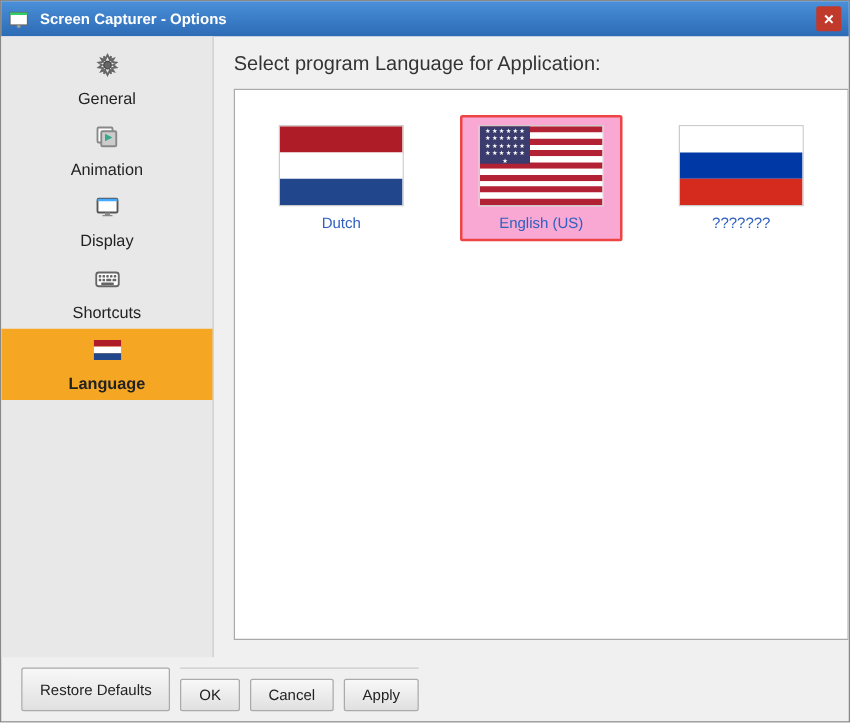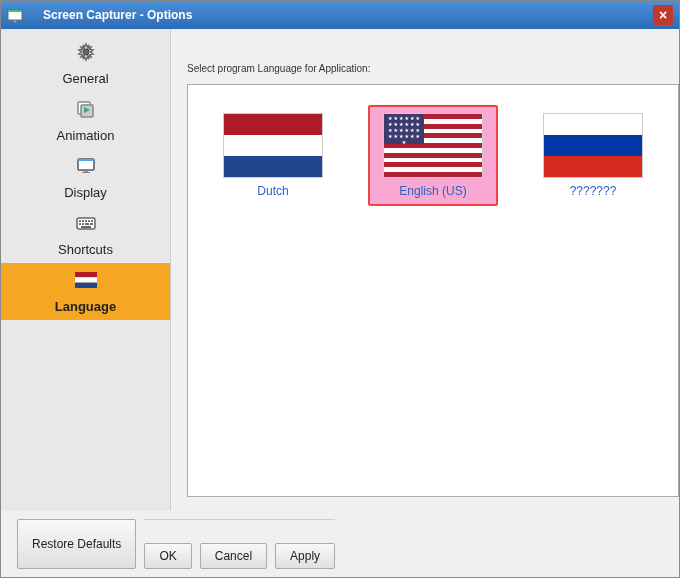--- a/index.html
+++ b/index.html
@@ -31,21 +31,21 @@
       align-items: center;
       justify-content: space-between;
       padding: 4px 6px;
       height: 28px;
       flex-shrink: 0;
     }
 
     .titlebar-left {
       display: flex;
       align-items: center;
-      gap: 20px;
+      gap: 9px;
     }
 
     .titlebar-icon {
       width: 16px;
       height: 16px;
       display: flex;
       align-items: center;
       justify-content: center;
     }
 
@@ -110,24 +110,23 @@
     }
 
     .content-area {
       flex: 1;
       padding: 14px 16px;
       display: flex;
       flex-direction: column;
     }
 
     .content-title {
-      font-size: 10px;
+      font-size: 16px;
       color: #333;
       margin-bottom: 10px;
-      margin-top: 20px;
     }
 
     .language-panel {
       border: 1px solid #aaa;
       background: white;
       flex: 1;
       padding: 20px;
       overflow-y: auto;
     }
 
@@ -257,21 +256,21 @@
       cursor: pointer;
       border-radius: 2px;
       color: #222;
     }
 
     .action-row {
       display: flex;
       justify-content: flex-start;
       gap: 8px;
       border-top: 1px solid #ccc;
-      padding-top: 23px;
+      padding-top: 8px;
     }
   </style>
 </head>
 <body>
 
 <div class="window">
 
   <div class="titlebar">
     <div class="titlebar-left">
       <div class="titlebar-icon">

